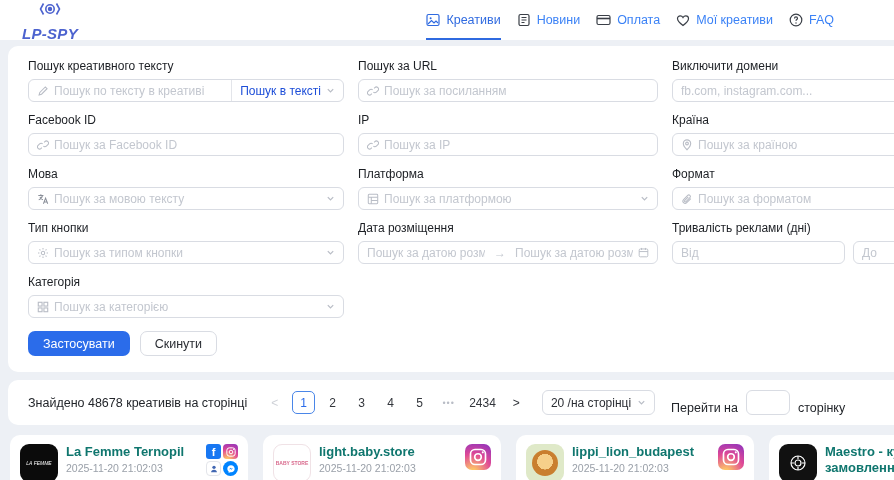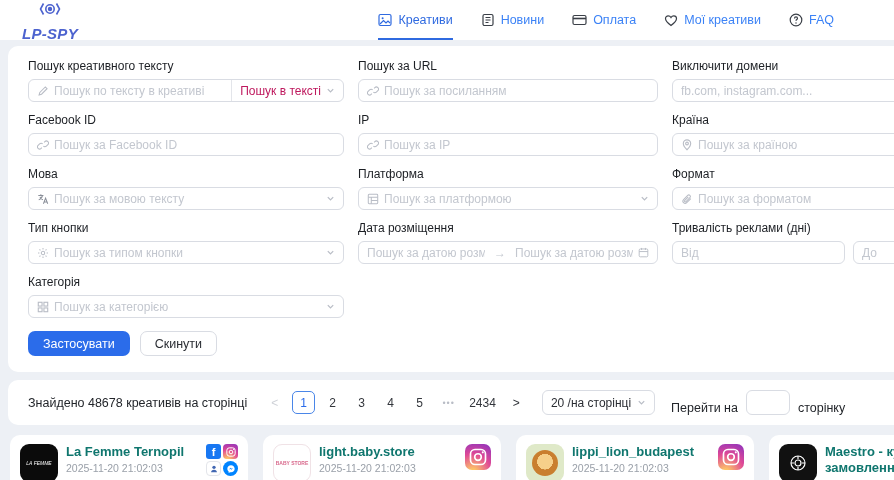--- a/index.html
+++ b/index.html
@@ -3,37 +3,37 @@
 <meta charset="utf-8">
 <style>
   * { margin:0; padding:0; box-sizing:border-box; }
   html,body { width:894px; height:480px; overflow:hidden; background:#edf0f5;
     font-family:"Liberation Sans", sans-serif; }
   .page { width:1012px; }
 
   
   .header { height:40px; background:#fff; display:flex; align-items:center; padding:0 16px 0 22px; width:894px; }
   .logo { display:flex; align-items:center; gap:6px; color:#4d63cf; font-weight:bold; font-style:italic; font-size:15px; letter-spacing:.3px;flex-direction:column; }
-  .nav { margin-left:auto; display:flex; align-items:center; gap:28px; height:100%; padding-right:44px; }
+  .nav { margin-left:auto; display:flex; align-items:center; gap:16px; height:100%; padding-right:44px; }
   .nav-item { display:flex; align-items:center; gap:6px; font-size:12.5px; color:#3b82f6; height:100%; cursor:pointer; border-bottom:2px solid transparent; padding-top:2px; }
   .nav-item.active { color:#2f6ae0; border-bottom-color:#2f6ae0; }
   .nav-item svg { display:block; }
 
   
   .panel { background:#fff; border-radius:10px; margin:6px 8px 0 8px; width:1000px; padding:13px 20px 16px 20px; }
   .grid { display:grid; grid-template-columns:316px 300px 316px; column-gap:14px; row-gap:11px; }
   .lbl { font-size:12px; color:#1c1f24; margin-bottom:6px; }
   .box { height:23px; border:1px solid #d9dce3; border-radius:6px; display:flex; align-items:center; padding:0 8px; background:#fff; gap:5px; }
   .box input { border:none; outline:none; flex:1; min-width:0; font-size:12px; color:#333; font-family:"Liberation Sans",sans-serif; background:transparent; }
   .box input::placeholder { color:#c3c7cf; }
   .icn { flex:none; display:flex; align-items:center; color:#b9bdc6; }
   .chev { flex:none; margin-left:auto; display:flex; }
   .group { padding:0; }
   .group .seg1 { flex:1; display:flex; align-items:center; gap:5px; padding:0 8px; height:100%; }
-  .addon { flex:none; display:flex; align-items:center; gap:5px; border-left:1px solid #e3e5ea; height:100%; padding:0 8px; font-size:12px; color:#be185d; }
+  .addon { flex:none; display:flex; align-items:center; gap:5px; border-left:1px solid #e3e5ea; height:100%; padding:0 8px; font-size:12px; color:#1d4ed8; }
   .range .arr { color:#c3c7cf; font-size:12px; padding:0 4px; }
   .two { display:flex; gap:8px; }
   .two .box { flex:1; }
   .btn-row { margin-top:13px; display:flex; gap:10px; }
   .btn { height:25px; border-radius:7px; font-size:12.5px; padding:0 14px; display:flex; align-items:center; cursor:pointer; border:1px solid transparent; font-family:"Liberation Sans",sans-serif; }
   .btn.primary { background:#2b6cea; color:#fff; }
   .btn.ghost { background:#fff; color:#2a2d33; border-color:#d9dce3; }
 
   
   .results { background:#fff; border-radius:10px; margin:8px 8px 0 8px; width:1000px; height:45px; display:flex; align-items:center; padding:0 20px; gap:6px; }

